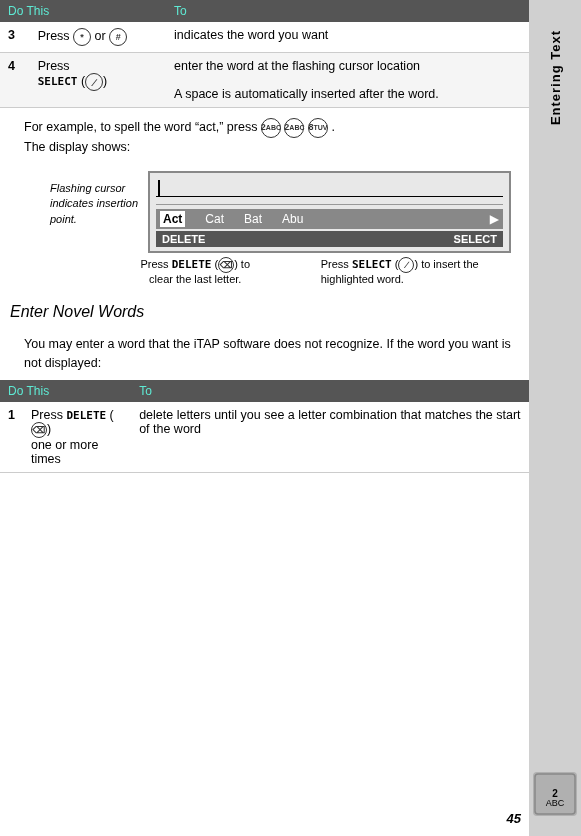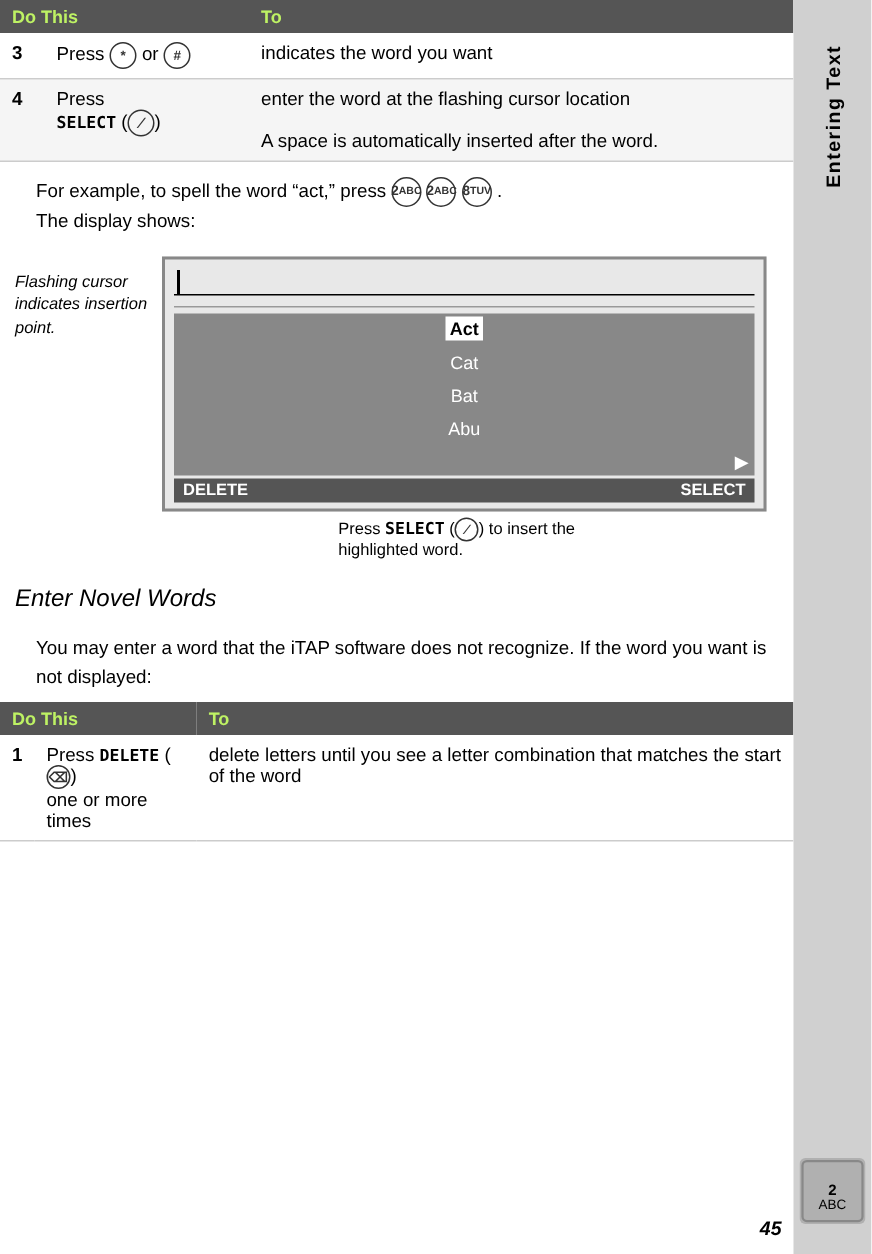--- a/index.html
+++ b/index.html
@@ -55,22 +55,22 @@
     }
 
     
     table {
       width: 100%;
       border-collapse: collapse;
     }
 
     .main-table th {
       background: #555;
-      color: #bef264;
-      font-weight: bold;
+      color: #5eead4;
+      font-weight: normal;
       font-size: 12px;
       padding: 4px 8px;
       text-align: left;
     }
 
     .main-table td {
       padding: 6px 8px;
       vertical-align: top;
       border-bottom: 1px solid #ccc;
       font-size: 12.5px;
@@ -106,20 +106,21 @@
       gap: 0;
     }
 
     .left-annotation {
       width: 90px;
       font-size: 11px;
       font-style: italic;
       line-height: 1.4;
       flex-shrink: 0;
       padding-top: 10px;
+      margin-left: 40px;
     }
 
     .display-box {
       flex: 1;
       border: 2px solid #888;
       background: #e8e8e8;
       margin: 0 8px;
       padding: 4px 6px;
       min-height: 80px;
       position: relative;
@@ -141,22 +142,21 @@
       background: #000;
     }
 
     .display-word-row {
       display: flex;
       align-items: center;
       background: #888;
       color: #fff;
       padding: 2px 4px;
       font-size: 12px;
-      gap: 8px;
-      flex-direction: column;
+      gap: 20px;
     }
 
     .display-word-active {
       background: #fff;
       color: #000;
       padding: 1px 3px;
       font-weight: bold;
       font-size: 12px;
     }
 
@@ -313,20 +313,23 @@
             <span>Abu</span>
             <span class="display-arrow">▶</span>
           </div>
           <div class="display-bottom-bar">
             <span>DELETE</span>
             <span>SELECT</span>
           </div>
         </div>
       </div>
       <div class="bottom-annotations">
+        <div class="bottom-ann-left">
+          Press <span class="btn-delete">DELETE</span> (<span class="small-key-circle" style="width:16px;height:16px;font-size:9px;">⌫</span>) to clear the last letter.
+        </div>
         <div class="bottom-ann-right">
           Press <span class="btn-select">SELECT</span> (<span class="small-key-circle" style="width:16px;height:16px;font-size:9px;font-style:italic;">∕</span>) to insert the highlighted word.
         </div>
       </div>
     </div>
 
     <div class="section-heading">Enter Novel Words</div>
 
     <div class="body-text">
       <span>You may enter a word that the iTAP software does not recognize. If the word you want is not displayed:</span>

